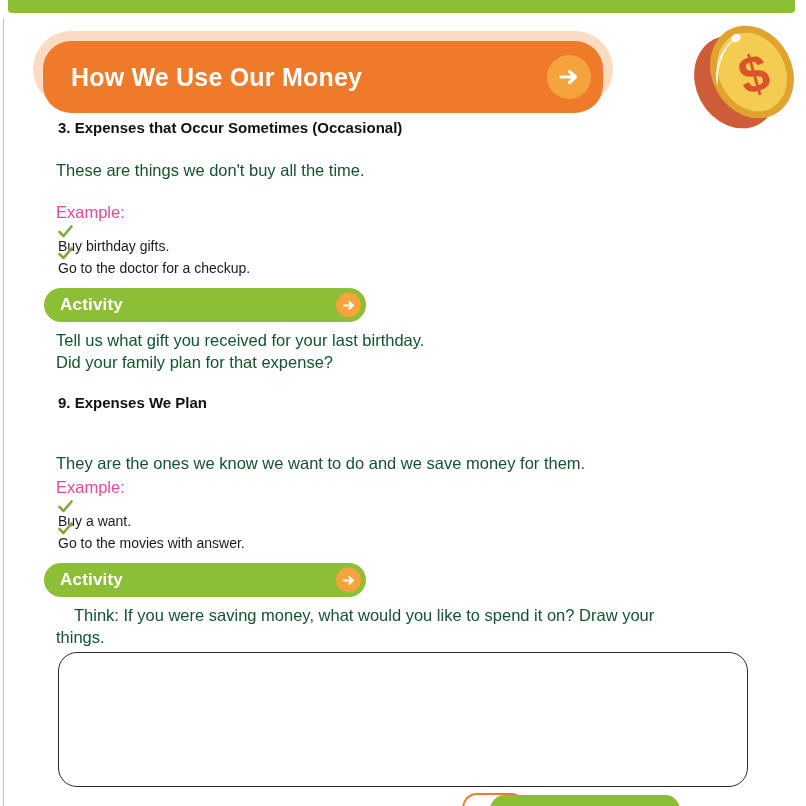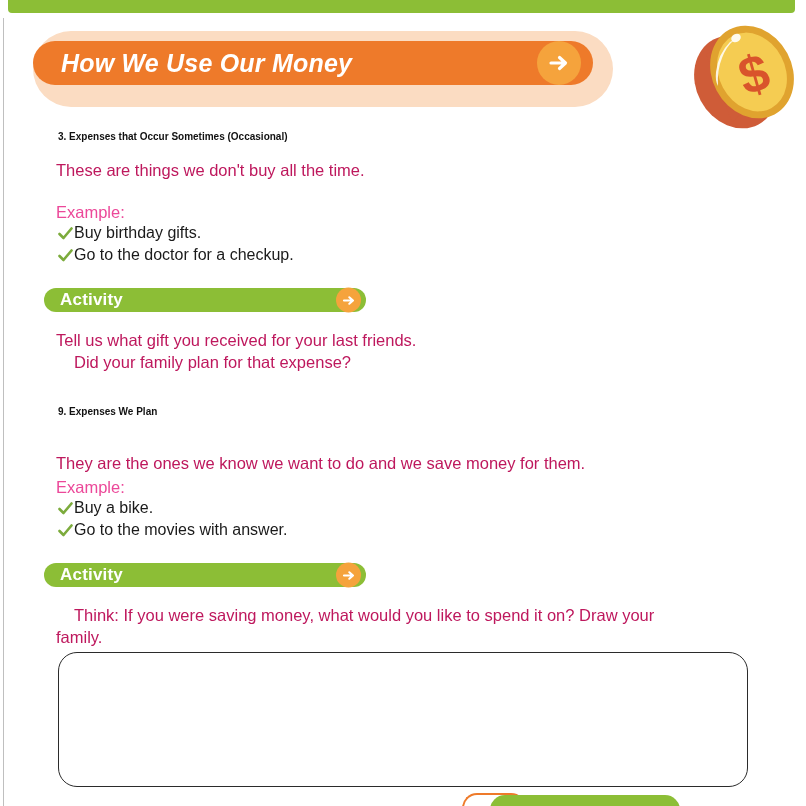--- a/index.html
+++ b/index.html
@@ -51,27 +51,26 @@
     left: 33px;
     top: 31px;
     width: 580px;
     height: 76px;
     background: #fbdcc2;
     border-radius: 38px;
     box-sizing: border-box;
   }
   .header-banner-inner {
     position: absolute;
-    left: 0;
+    left: 10px;
     top: 10px;
     width: 560px;
-    height: 44px;
+    height: 72px;
     background: #ee7a2a;
     border-radius: 28px;
-    font-style: italic;
   }
   .header-title {
     position: absolute;
     left: 28px;
     top: 50%;
     transform: translateY(-50%);
     font-size: 25px;
     font-weight: bold;
     color: #ffffff;
     letter-spacing: 0.2px;
@@ -89,60 +88,60 @@
     display: flex;
     align-items: center;
     justify-content: center;
     cursor: pointer;
   }
   .header-arrow-btn svg { display: block; }
 
   
   .section-heading {
     position: absolute;
-    font-size: 10px;
+    font-size: 15px;
     font-weight: bold;
     color: #111111;
     white-space: nowrap;
-    margin-top: 12px;
   }
   .body-text {
     position: absolute;
     font-size: 16.5px;
-    color: #be185d;
+    color: #14532d;
     line-height: 22px;
   }
   .example-label {
     position: absolute;
     font-size: 16.5px;
     color: #ec4899;
   }
   .bullet-row {
     position: absolute;
-    font-size: 16px;
+    font-size: 14px;
     color: #1a1a1a;
     display: flex;
-    align-items: center;
+    align-items: flex-start;
     white-space: nowrap;
+    flex-direction: column;
   }
   .check-icon {
     display: inline-block;
     width: 15px;
     height: 14px;
     margin-right: 1px;
     flex: none;
     position: relative;
     top: 1px;
   }
   .check-icon svg { display: block; }
 
   
   .activity-banner {
     position: absolute;
-    height: 24px;
+    height: 34px;
     background: #8cbe36;
     border-radius: 17px;
   }
   .activity-label {
     position: absolute;
     left: 16px;
     top: 50%;
     transform: translateY(-50%);
     font-size: 17px;
     font-weight: bold;
@@ -261,33 +260,33 @@
 <div class="activity-banner" style="left:44px; top:288px; width:322px;">
   <span class="activity-label">Activity</span>
   <div class="activity-arrow-btn">
     <span>
       <svg width="16" height="16" viewBox="0 0 16 16">
         <path d="M3 8 H11.5 M8.3 4.8 L12 8 L8.3 11.2" stroke="#ffffff" stroke-width="2.1" fill="none" stroke-linecap="round" stroke-linejoin="round"></path>
       </svg>
     </span>
   </div>
 </div>
-<div class="body-text" style="left:56px; top:329px;">Tell us what gift you received for your last friends.</div>
-<div class="body-text" style="left:74px; top:351px;">Did your family plan for that expense?</div>
+<div class="body-text" style="left:56px; top:329px;">Tell us what gift you received for your last birthday.</div>
+<div class="body-text" style="left:56px; top:351px;">Did your family plan for that expense?</div>
 
 <div class="section-heading" style="left:58px; top:394px;">9. Expenses We Plan</div>
 <div class="body-text" style="left:56px; top:452px;">They are the ones we know we want to do and we save money for them.</div>
 <div class="example-label" style="left:56px; top:478px;">Example:</div>
 <div class="bullet-row" style="left:58px; top:499px;">
   <span class="check-icon">
     <svg width="15" height="14" viewBox="0 0 15 14">
         <path d="M1.5 7 L5.5 11 L13.5 1.5" stroke="#7cab3c" stroke-width="2.6" fill="none" stroke-linecap="round" stroke-linejoin="round"></path>
       </svg>
   </span>
-  <span>Buy a bike.</span>
+  <span>Buy a want.</span>
 </div>
 <div class="bullet-row" style="left:58px; top:521px;">
   <span class="check-icon">
     <svg width="15" height="14" viewBox="0 0 15 14">
         <path d="M1.5 7 L5.5 11 L13.5 1.5" stroke="#7cab3c" stroke-width="2.6" fill="none" stroke-linecap="round" stroke-linejoin="round"></path>
       </svg>
   </span>
   <span>Go to the movies with answer.</span>
 </div>
 
@@ -295,18 +294,18 @@
   <span class="activity-label">Activity</span>
   <div class="activity-arrow-btn">
     <span>
       <svg width="16" height="16" viewBox="0 0 16 16">
         <path d="M3 8 H11.5 M8.3 4.8 L12 8 L8.3 11.2" stroke="#ffffff" stroke-width="2.1" fill="none" stroke-linecap="round" stroke-linejoin="round"></path>
       </svg>
     </span>
   </div>
 </div>
 <div class="body-text" style="left:56px; top:604px;margin-left:18px;">Think: If you were saving money, what would you like to spend it on? Draw your</div>
-<div class="body-text" style="left:56px; top:626px;">family.</div>
+<div class="body-text" style="left:56px; top:626px;">things.</div>
 
 <div class="draw-box"></div>
 
 <div class="footer-pill-outline"></div>
 <div class="footer-pill"></div>
 
 </body></html>

